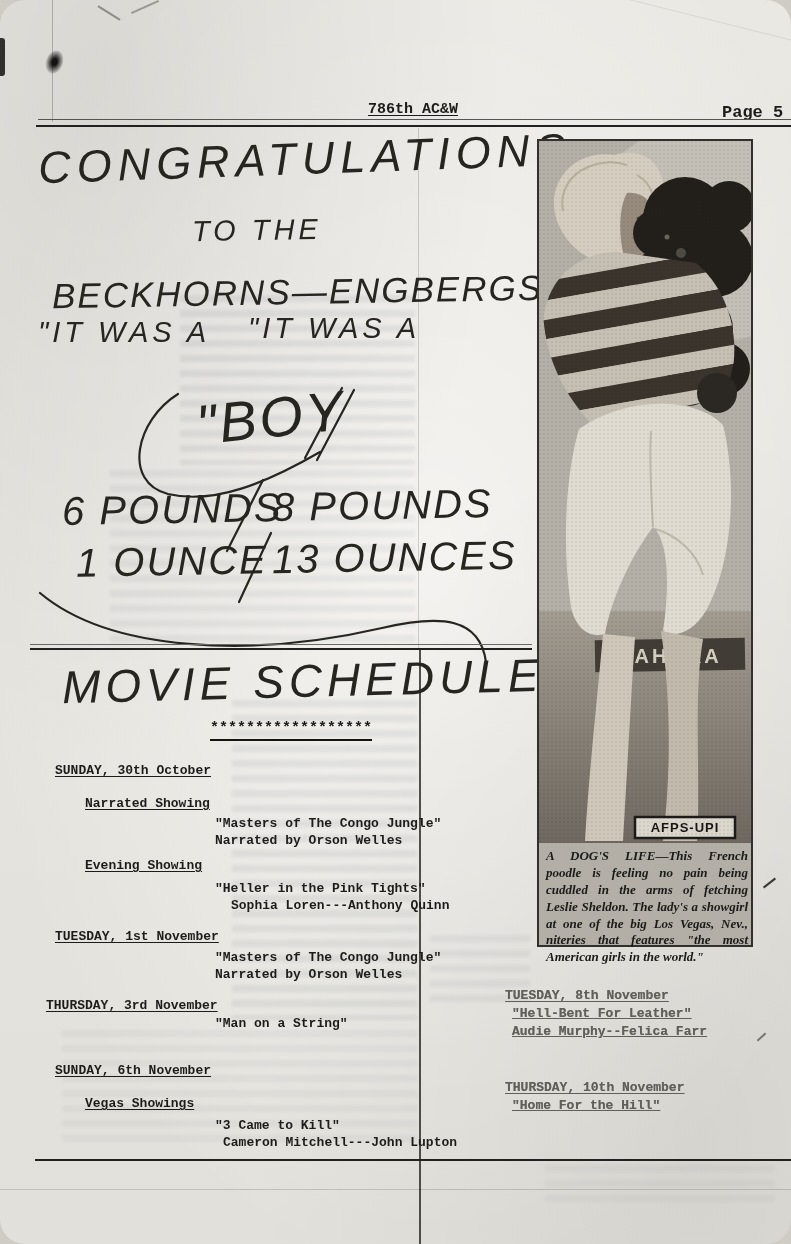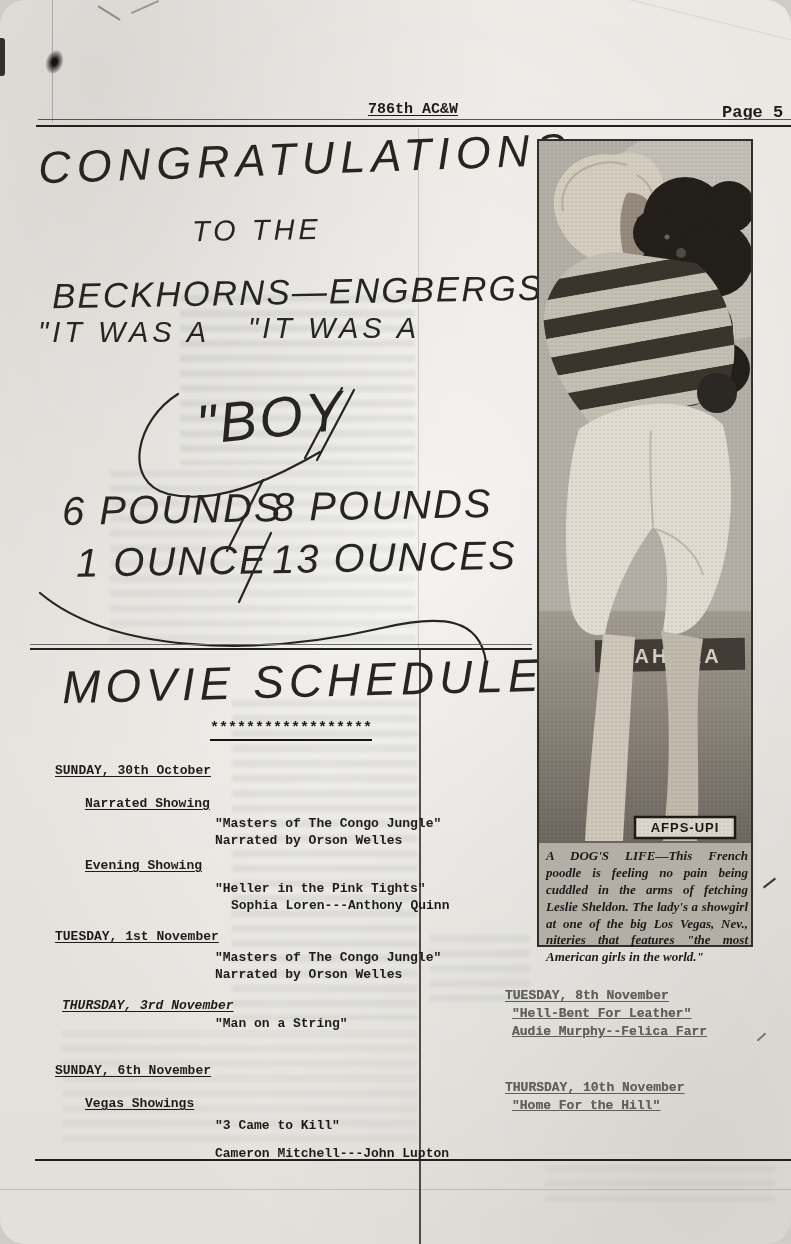--- a/index.html
+++ b/index.html
@@ -103,27 +103,27 @@
   <div class="abs tw" style="left:215px;top:833px;">Narrated by Orson Welles</div>
 
   <div class="abs tw u" style="left:85px;top:858px;">Evening Showing</div>
   <div class="abs tw" style="left:215px;top:881px;">"Heller in the Pink Tights"</div>
   <div class="abs tw" style="left:215px;top:898px;margin-left:16px;">Sophia Loren---Anthony Quinn</div>
 
   <div class="abs tw u" style="left:55px;top:929px;">TUESDAY, 1st November</div>
   <div class="abs tw" style="left:215px;top:950px;">"Masters of The Congo Jungle"</div>
   <div class="abs tw" style="left:215px;top:967px;">Narrated by Orson Welles</div>
 
-  <div class="abs tw u" style="left:62px;top:998px;font-style:italic;">THURSDAY, 3rd November</div>
+  <div class="abs tw u" style="left:46px;top:998px;">THURSDAY, 3rd November</div>
   <div class="abs tw" style="left:215px;top:1016px;">"Man on a String"</div>
 
   <div class="abs tw u" style="left:55px;top:1063px;">SUNDAY, 6th November</div>
   <div class="abs tw u" style="left:85px;top:1096px;">Vegas Showings</div>
   <div class="abs tw" style="left:215px;top:1118px;">"3 Came to Kill"</div>
-  <div class="abs tw" style="left:215px;top:1135px;margin-top:11px;">Cameron Mitchell---John Lupton</div>
+  <div class="abs tw" style="left:223px;top:1135px;">Cameron Mitchell---John Lupton</div>
 
   <div class="abs tw u faded" style="left:505px;top:988px;">TUESDAY, 8th November</div>
   <div class="abs tw faded" style="left:512px;top:1006px;">"Hell-Bent For Leather"</div>
   <div class="abs tw faded" style="left:512px;top:1024px;text-align:right;">Audie Murphy--Felica Farr</div>
 
   <div class="abs tw u faded" style="left:505px;top:1080px;">THURSDAY, 10th November</div>
   <div class="abs tw faded" style="left:512px;top:1098px;">"Home For the Hill"</div>
 
   <div class="photo-box">
     <svg width="212" height="702" viewBox="0 0 212 702" style="display:block;">

